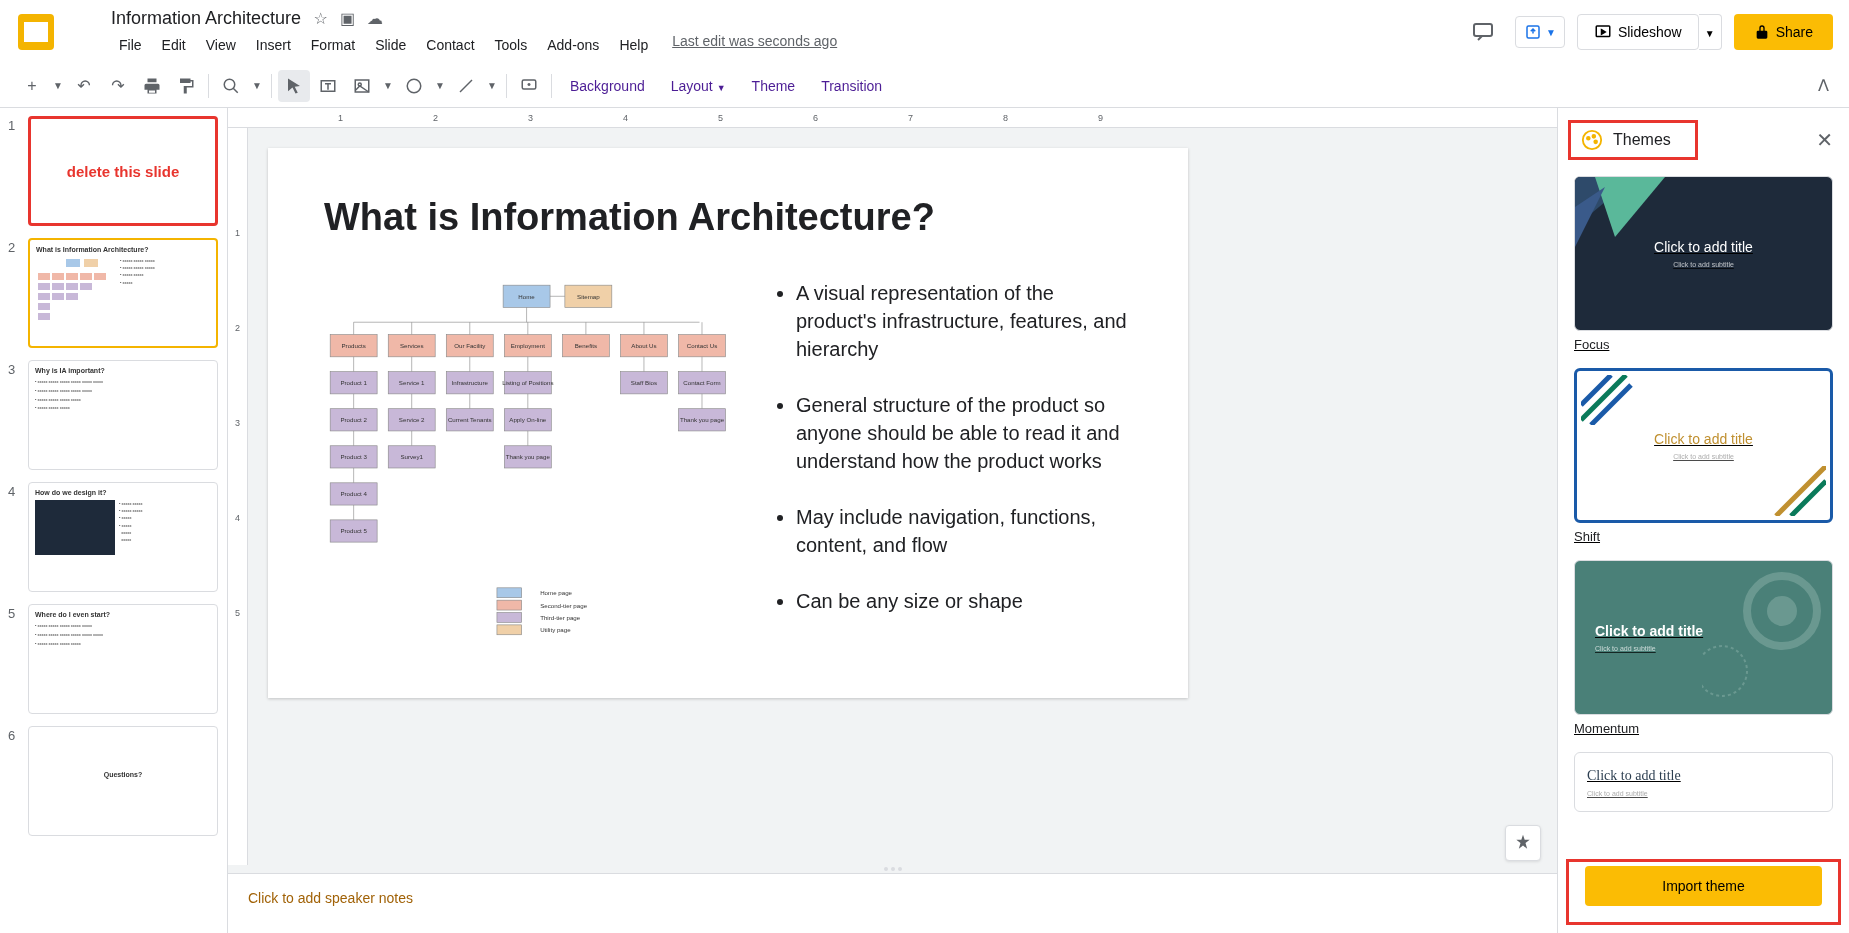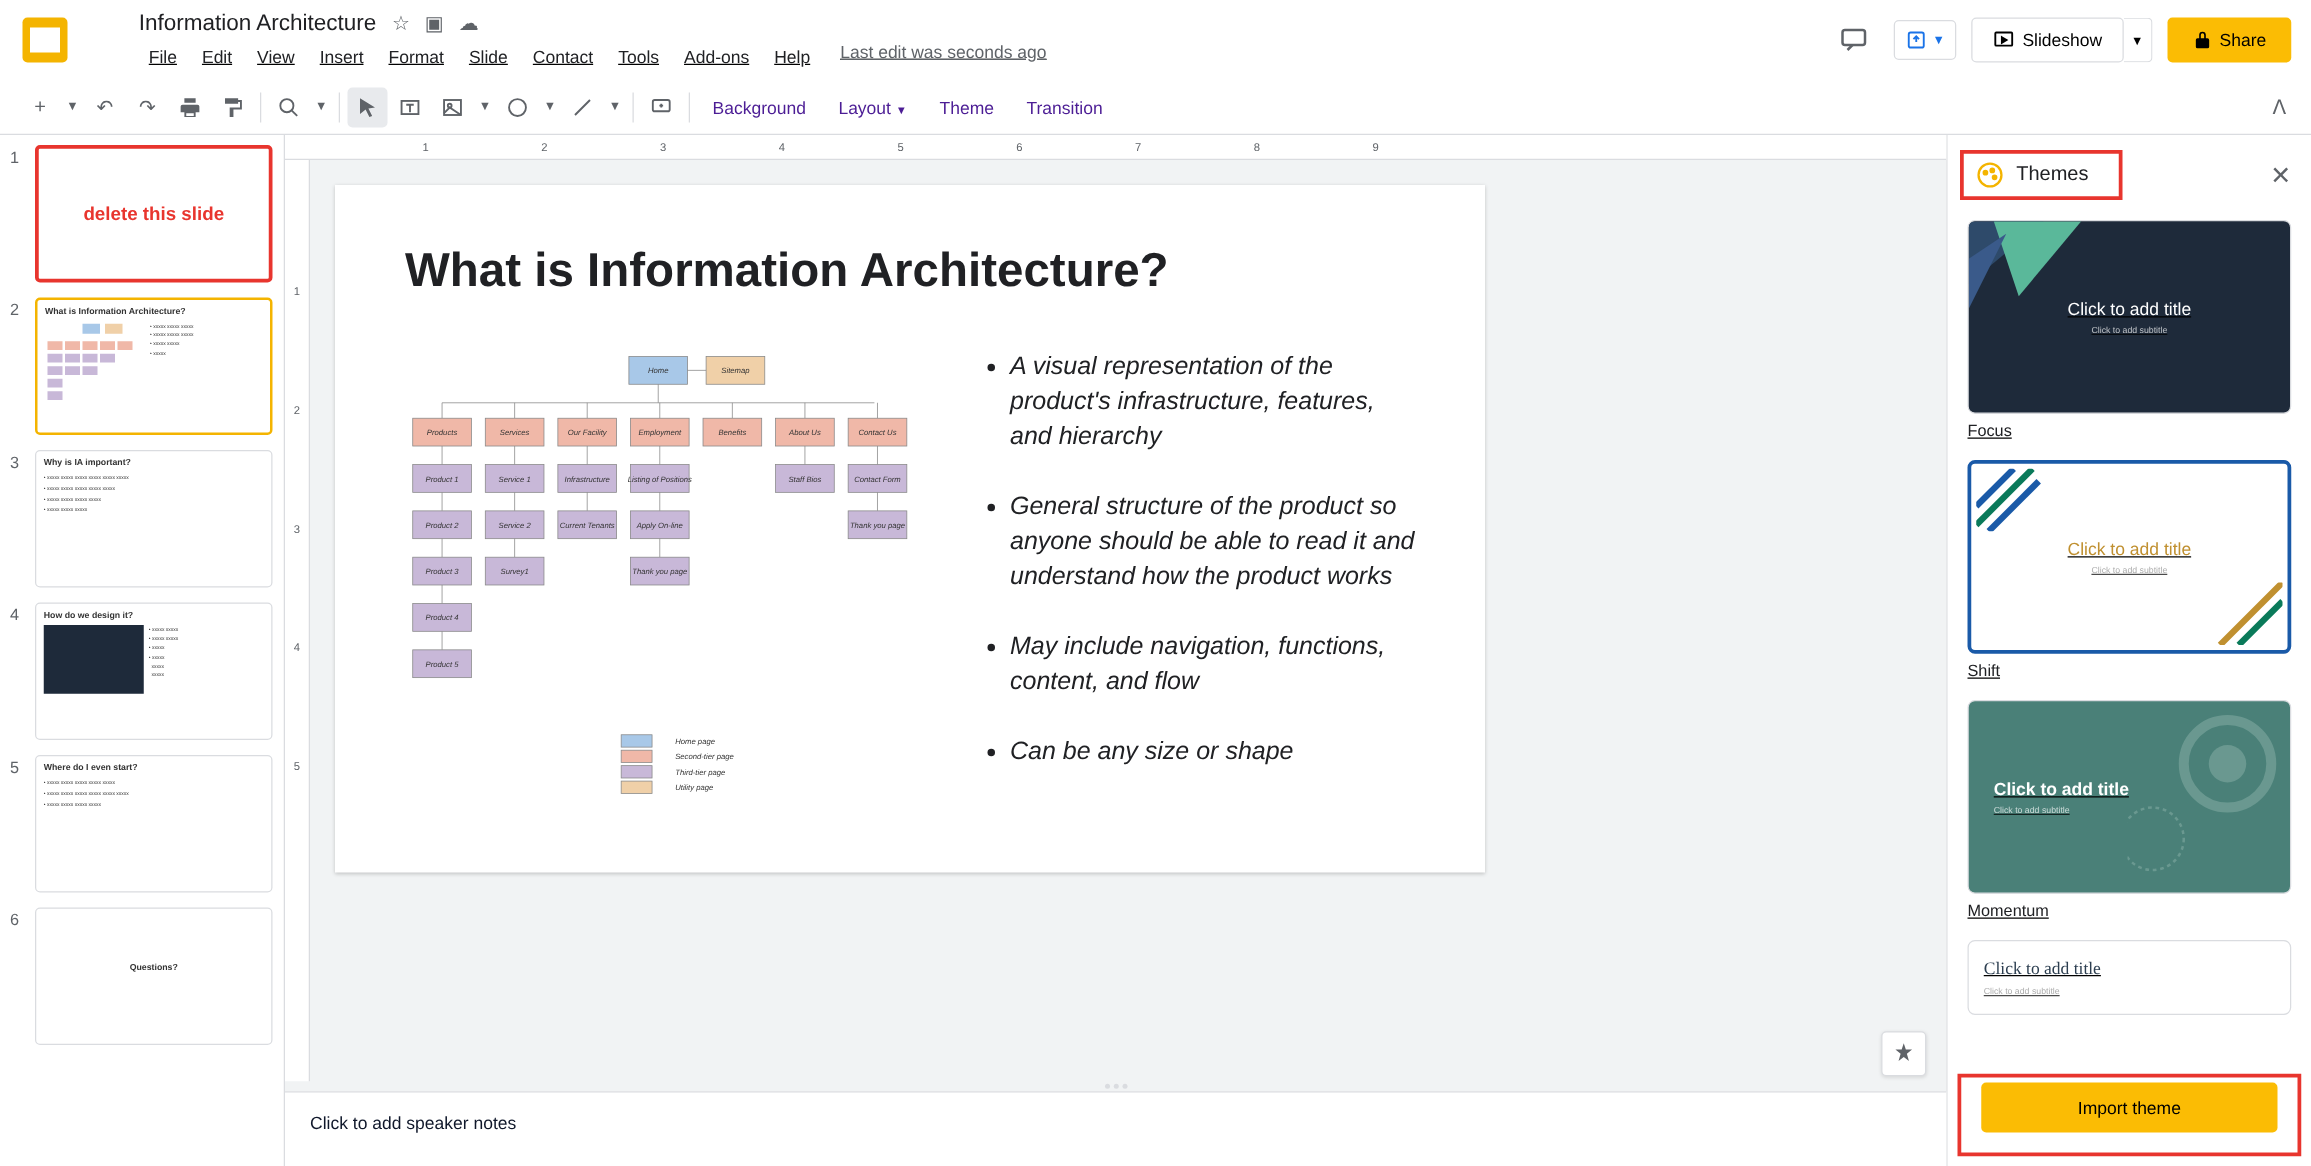--- a/index.html
+++ b/index.html
@@ -6,21 +6,21 @@
 body { background: #fff; overflow: hidden; width: 1849px; height: 933px; }
 
 
 .header { display: flex; align-items: center; padding: 8px 16px; height: 64px; gap: 47px; }
 .logo { width: 40px; height: 40px; display: flex; align-items: center; justify-content: center; margin-right: 8px; }
 .logo-icon { width: 36px; height: 36px; background: #f4b400; border-radius: 4px; position: relative; }
 .logo-icon::after { content: ''; position: absolute; top: 8px; left: 6px; right: 6px; bottom: 8px; background: #fff; }
 .title-area { flex: 1; }
 .doc-title { font-size: 18px; color: #202124; display: inline-block; margin-right: 8px; }
 .title-icons { display: inline-flex; gap: 12px; color: #5f6368; }
-.menu-bar { display: flex; gap: 4px; margin-top: 4px; text-decoration: underline; }
+.menu-bar { display: flex; gap: 4px; margin-top: 4px; }
 .menu-item { padding: 4px 8px; font-size: 14px; color: #202124; cursor: pointer; }
 .last-edit { color: #5f6368; text-decoration: underline; font-size: 14px; margin-left: 12px; }
 .header-right { display: flex; align-items: center; gap: 12px; }
 .header-icon-btn { width: 40px; height: 40px; display: flex; align-items: center; justify-content: center; border-radius: 50%; cursor: pointer; color: #5f6368; }
 .present-box { border: 1px solid #dadce0; border-radius: 4px; padding: 6px 8px; display: flex; align-items: center; gap: 4px; color: #1a73e8; cursor: pointer; }
 .slideshow-btn { border: 1px solid #dadce0; border-radius: 4px; padding: 8px 16px; display: flex; align-items: center; gap: 6px; cursor: pointer; font-size: 14px; }
 .slideshow-dropdown { border: 1px solid #dadce0; border-left: none; border-radius: 0 4px 4px 0; padding: 8px 6px; cursor: pointer; }
 .share-btn { background: #fbbc04; border-radius: 4px; padding: 10px 20px; display: flex; align-items: center; gap: 6px; cursor: pointer; font-size: 14px; font-weight: 500; }
 
 
@@ -46,28 +46,28 @@
 .thumb-center-text { display: flex; align-items: center; justify-content: center; height: 100%; font-size: 15px; font-weight: bold; color: #e8352e; }
 
 
 .canvas-area { flex: 1; background: #f1f3f4; display: flex; flex-direction: column; position: relative; }
 .ruler-h { height: 20px; background: #fff; border-bottom: 1px solid #dadce0; position: relative; font-size: 9px; color: #5f6368; display: flex; align-items: center; padding-left: 40px; }
 .canvas-wrap { flex: 1; display: flex; }
 .ruler-v { width: 20px; background: #fff; border-right: 1px solid #dadce0; font-size: 9px; color: #5f6368; display: flex; flex-direction: column; align-items: center; padding-top: 20px; }
 .canvas-scroll { flex: 1; padding: 20px 20px 0 20px; overflow: auto; }
 .slide-canvas { width: 920px; height: 550px; background: #fff; box-shadow: 0 1px 3px rgba(0,0,0,0.2); padding: 48px 56px; }
 .slide-title { font-size: 38px; font-weight: bold; color: #202124; margin-bottom: 40px; }
-.slide-body { display: flex; gap: 40px; font-style: italic; }
+.slide-body { display: flex; gap: 28px; }
 .slide-diagram { width: 420px; }
 .diagram-svg { width: 100%; }
 .slide-bullets { flex: 1; }
 .slide-bullets ul { list-style: disc; padding-left: 24px; }
 .slide-bullets li { font-size: 20px; color: #202124; margin-bottom: 28px; line-height: 1.4; }
 
-.speaker-notes { background: #fff; border-top: 1px solid #dadce0; padding: 16px 20px; color: #0f172a; font-size: 14px; height: 60px; }
+.speaker-notes { background: #fff; border-top: 1px solid #dadce0; padding: 16px 20px; color: #a16207; font-size: 14px; height: 60px; }
 .notes-resize { height: 8px; display: flex; align-items: center; justify-content: center; gap: 3px; }
 .notes-resize span { width: 4px; height: 4px; background: #dadce0; border-radius: 50%; }
 
 
 .themes-panel { width: 292px; border-left: 1px solid #dadce0; display: flex; flex-direction: column; }
 .themes-header { display: flex; align-items: center; padding: 12px 16px 8px 10px; }
 .themes-header-box { border: 3px solid #e8352e; padding: 6px 24px 6px 10px; display: flex; align-items: center; gap: 10px; }
 .themes-title { font-size: 16px; color: #202124; }
 .themes-close { margin-left: auto; cursor: pointer; color: #5f6368; font-size: 20px; }
 .themes-list { flex: 1; overflow-y: auto; padding: 8px 16px; text-decoration: underline; }

